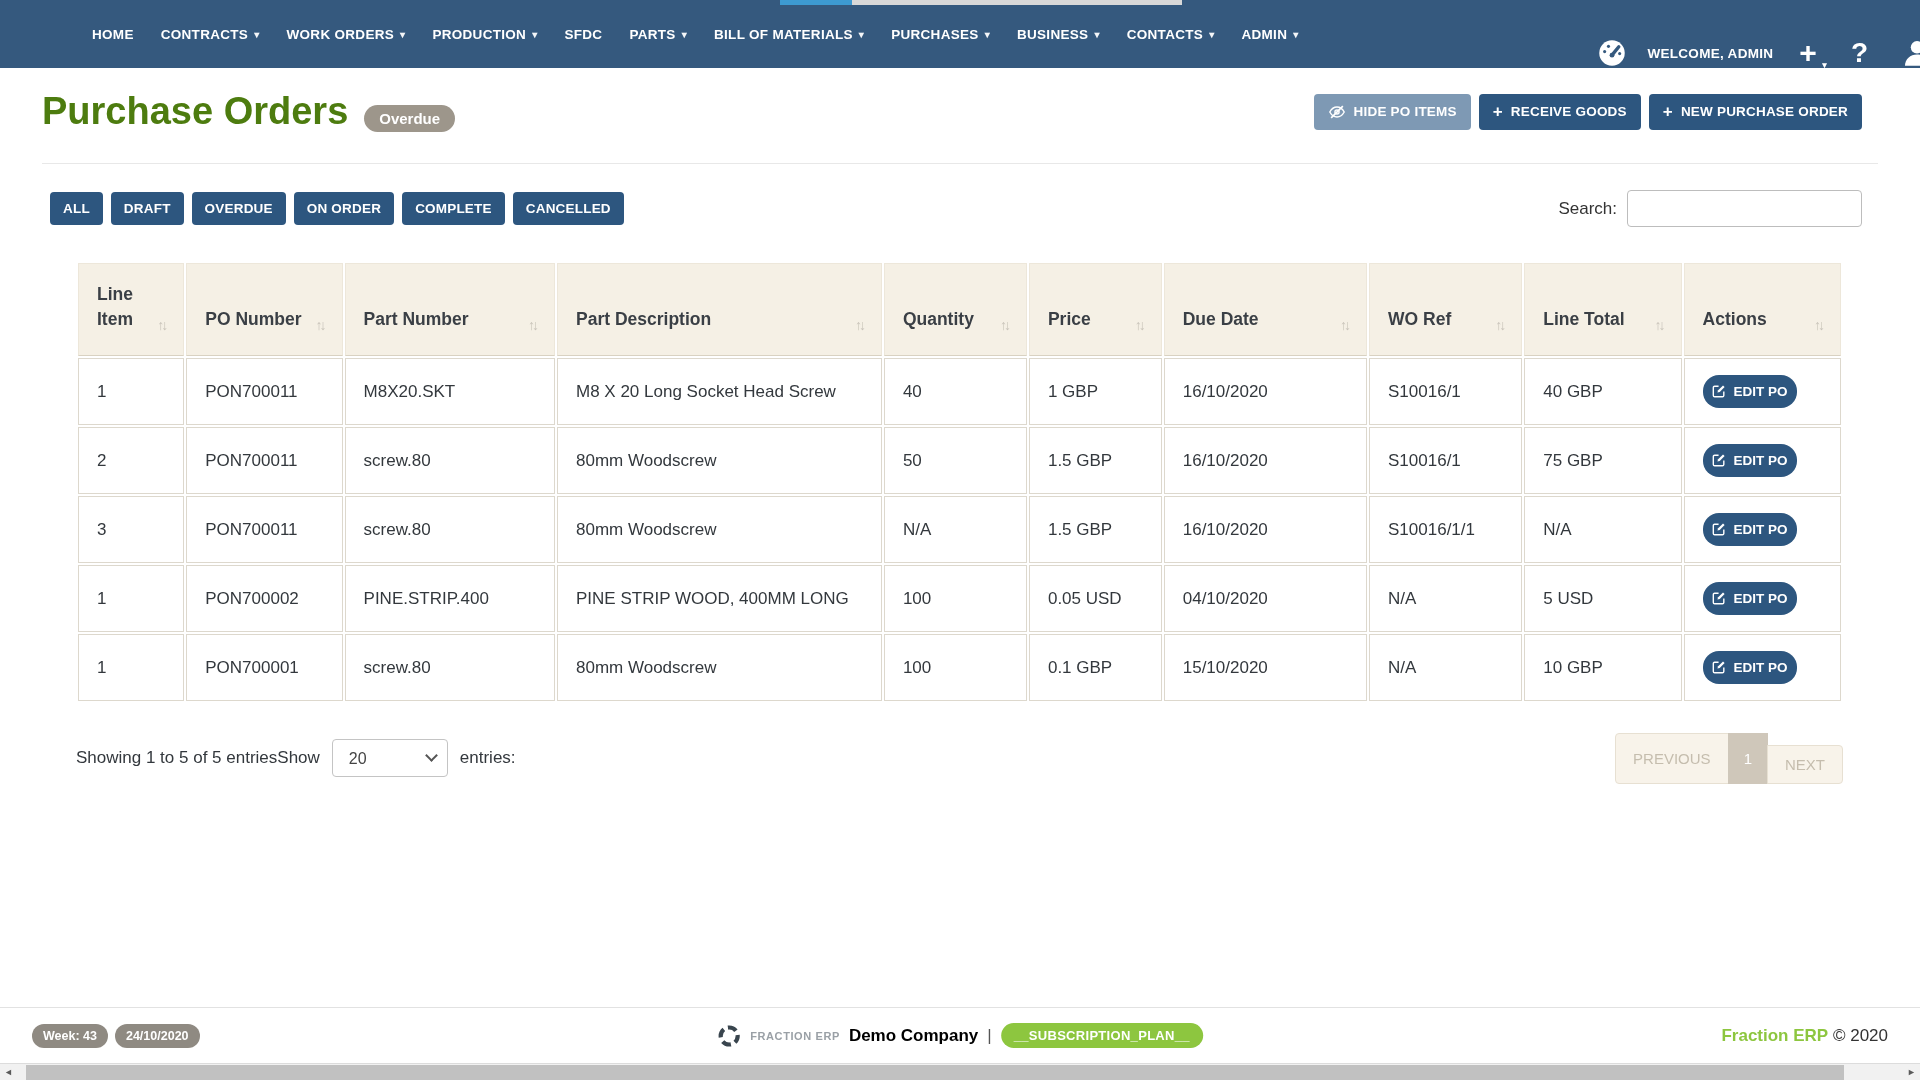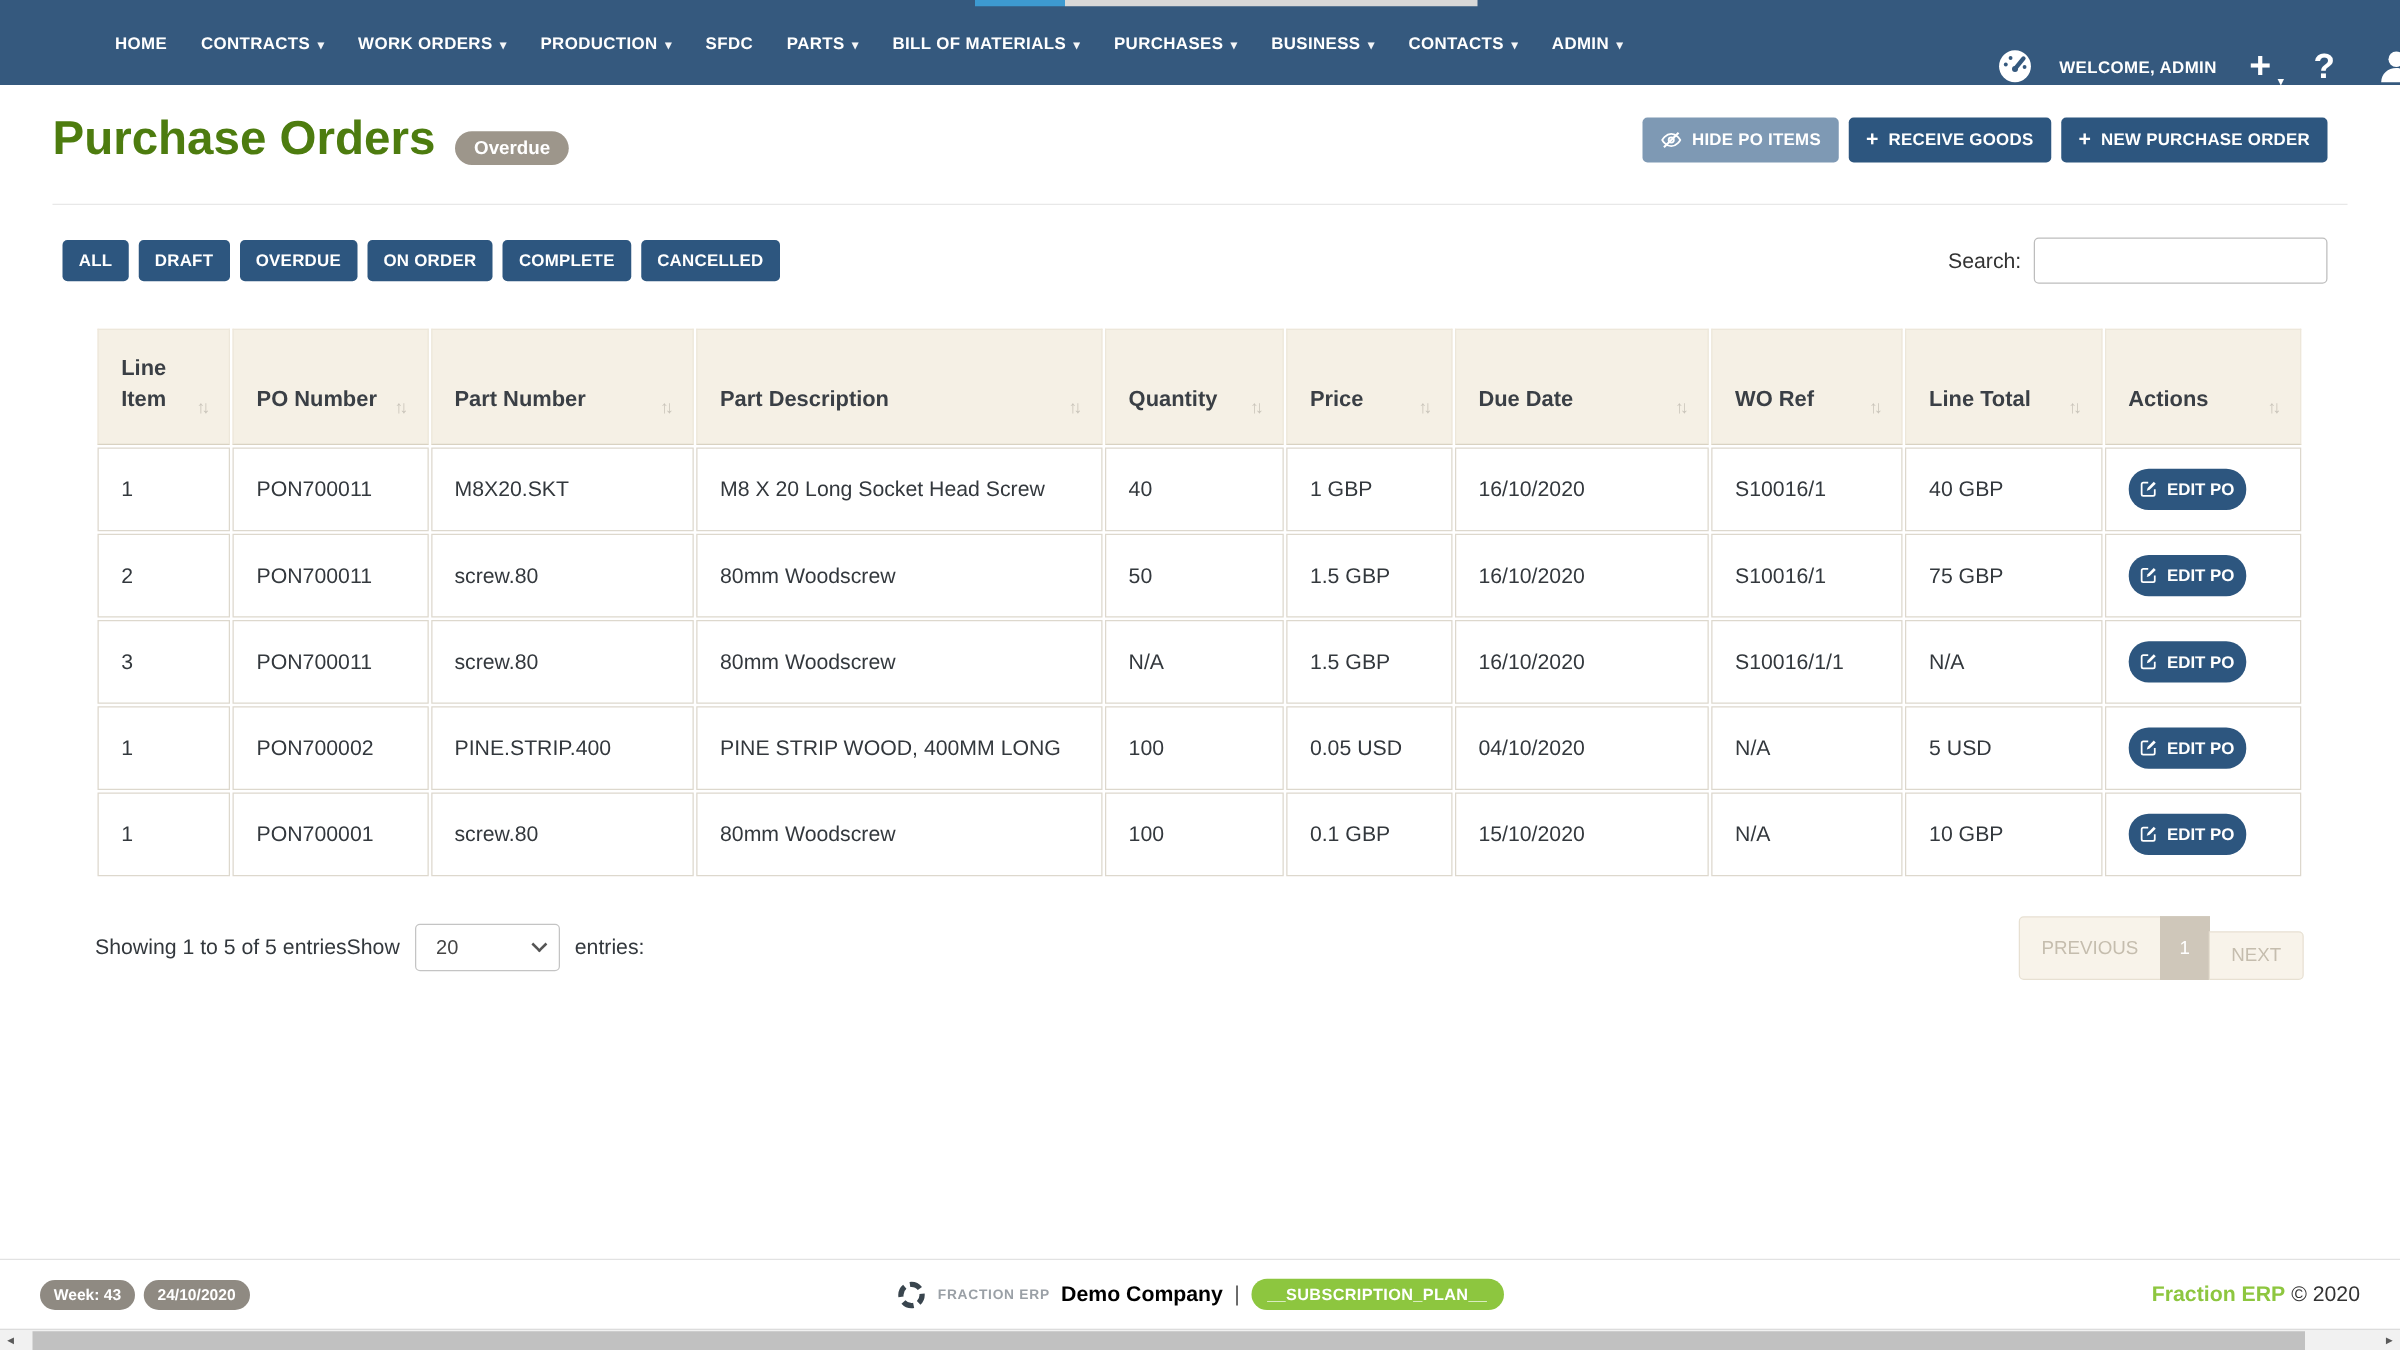--- a/index.html
+++ b/index.html
@@ -7,21 +7,21 @@
               font-family:"Liberation Sans", sans-serif; position:relative; }
 
   
   .strip { position:absolute; top:0; height:5px; z-index:20; }
   .strip.blue { left:780px; width:72px; background:#3D9AD1; }
   .strip.gray { left:852px; width:330px; background:#D8D8D8; }
 
   
   .navbar { height:68px; background:#35597E; display:flex; align-items:center;
             padding-left:92px; overflow:hidden; white-space:nowrap; }
-  .nav-item { display:inline-flex; align-items:flex-end; gap:6px; color:#fff;
+  .nav-item { display:inline-flex; align-items:center; gap:6px; color:#fff;
               font-size:13.5px; font-weight:bold; letter-spacing:.3px;
               margin-right:27px; cursor:pointer; text-decoration:none; }
   .nav-item .caret { font-size:10px; opacity:.95; }
   .nav-right { margin-left:auto; display:flex; align-items:center;margin-top:38px; }
   .nav-welcome { color:#fff; font-size:13.5px; font-weight:bold; letter-spacing:.3px; margin:0 26px 0 18px; }
   .nav-plus { position:relative; color:#fff; font-size:30px; font-weight:bold; line-height:1;
               margin-right:34px; cursor:pointer; }
   .nav-plus .mini-caret { position:absolute; right:-10px; bottom:-2px; font-size:9px; }
   .nav-question { color:#fff; font-size:28px; font-weight:bold; margin-right:32px; cursor:pointer; }
   .nav-person { margin-right:-14px; cursor:pointer; }

